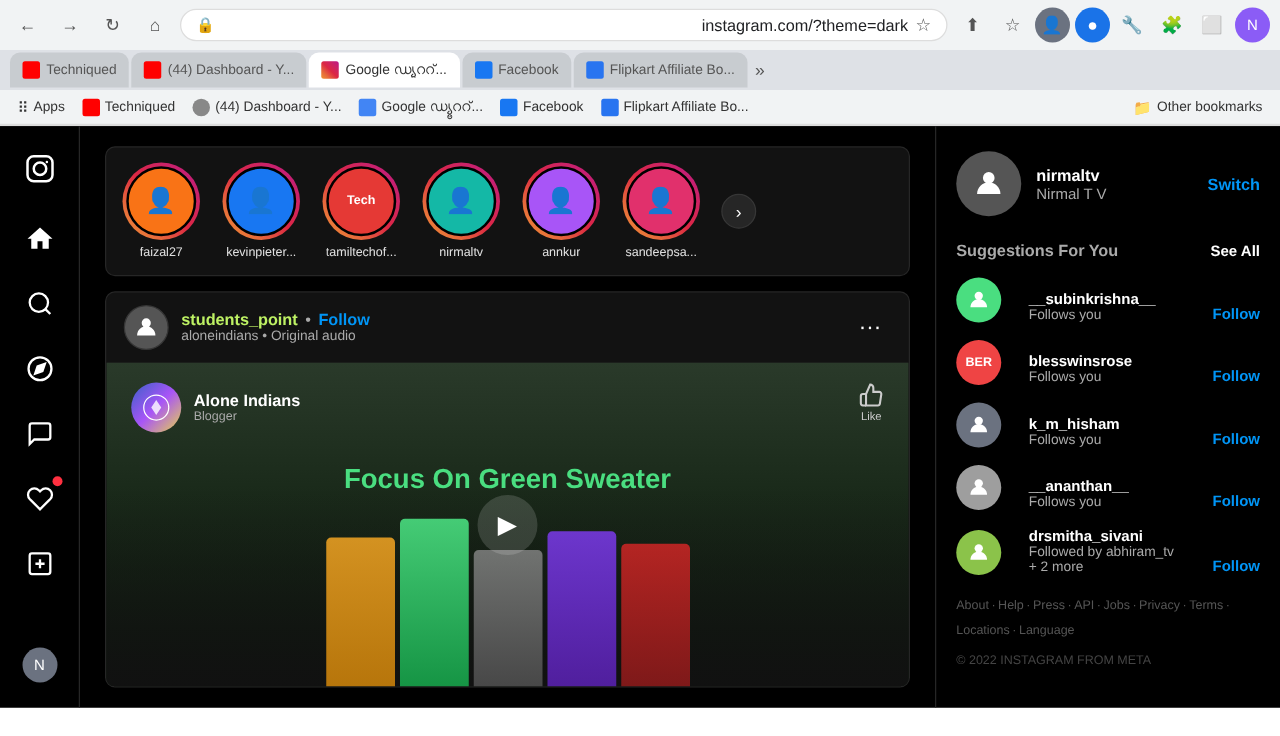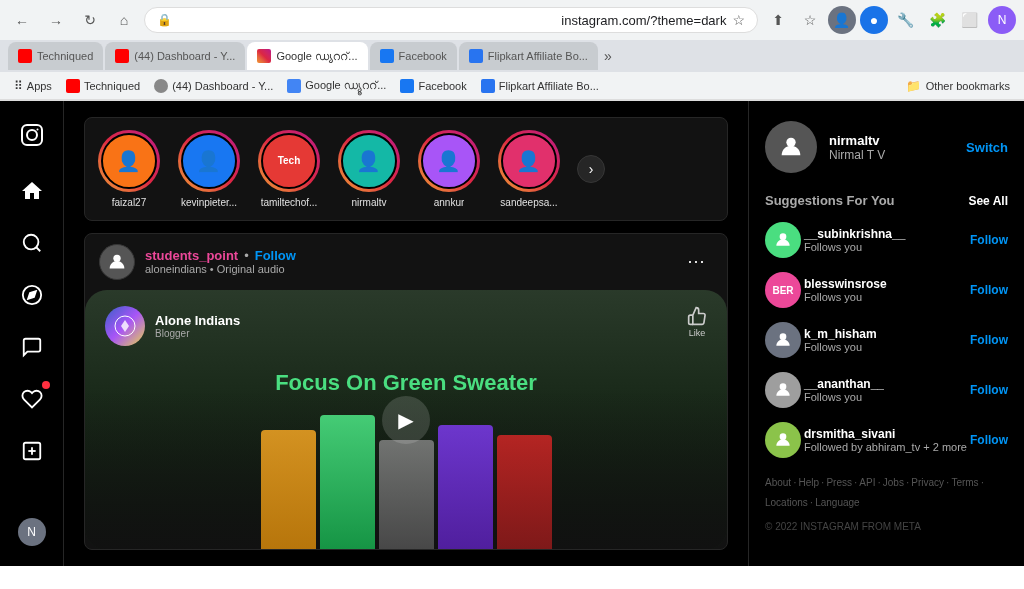--- a/index.html
+++ b/index.html
@@ -246,21 +246,21 @@
       flex: 1;
     }
     .post-username-row {
       display: flex;
       align-items: center;
       gap: 6px;
     }
     .post-username {
       font-size: 13px;
       font-weight: 600;
-      color: #ec4899;
+      color: #bef264;
     }
     .post-follow-dot {
       color: #aaa;
       font-size: 13px;
     }
     .post-follow-btn {
       color: #0095f6;
       font-size: 13px;
       font-weight: 600;
       cursor: pointer;
@@ -277,21 +277,20 @@
       cursor: pointer;
       background: none;
       border: none;
       padding: 4px 8px;
     }
     .post-content {
       background: #1a1a1a;
       position: relative;
       height: 260px;
       overflow: hidden;
-      border-radius: 22px;
     }
     .post-video-overlay {
       width: 100%;
       height: 100%;
       display: flex;
       flex-direction: column;
       align-items: center;
       justify-content: center;
       position: relative;
     }
@@ -414,22 +413,22 @@
       font-size: 12px;
       font-weight: 600;
       color: #fff;
       cursor: pointer;
       background: none;
       border: none;
     }
 
     .suggestion-item {
       display: flex;
-      align-items: center;
-      gap: 3px;
+      align-items: flex-end;
+      gap: 22px;
       margin-bottom: 14px;
     }
     .suggestion-avatar {
       width: 36px; height: 36px;
       border-radius: 50%;
       background: #555;
       overflow: hidden;
       display: flex; align-items: center; justify-content: center;
       font-size: 14px;
       flex-shrink: 0;
@@ -734,21 +733,21 @@
           </svg>
       </div>
       <div class="suggestion-info">
         <div class="suggestion-username">__subinkrishna__</div>
         <div class="suggestion-sub">Follows you</div>
       </div>
       <button class="follow-btn">Follow</button>
     </div>
 
     <div class="suggestion-item">
-      <div class="suggestion-avatar" style="background:#ec4899;color:#fff;font-size:10px;font-weight:bold;">BER</div>
+      <div class="suggestion-avatar" style="background:#ef4444;color:#fff;font-size:10px;font-weight:bold;">BER</div>
       <div class="suggestion-info">
         <div class="suggestion-username">blesswinsrose</div>
         <div class="suggestion-sub">Follows you</div>
       </div>
       <button class="follow-btn">Follow</button>
     </div>
 
     <div class="suggestion-item">
       <div class="suggestion-avatar av-gray">
         <svg width="20" height="20" viewBox="0 0 24 24" fill="#fff">

